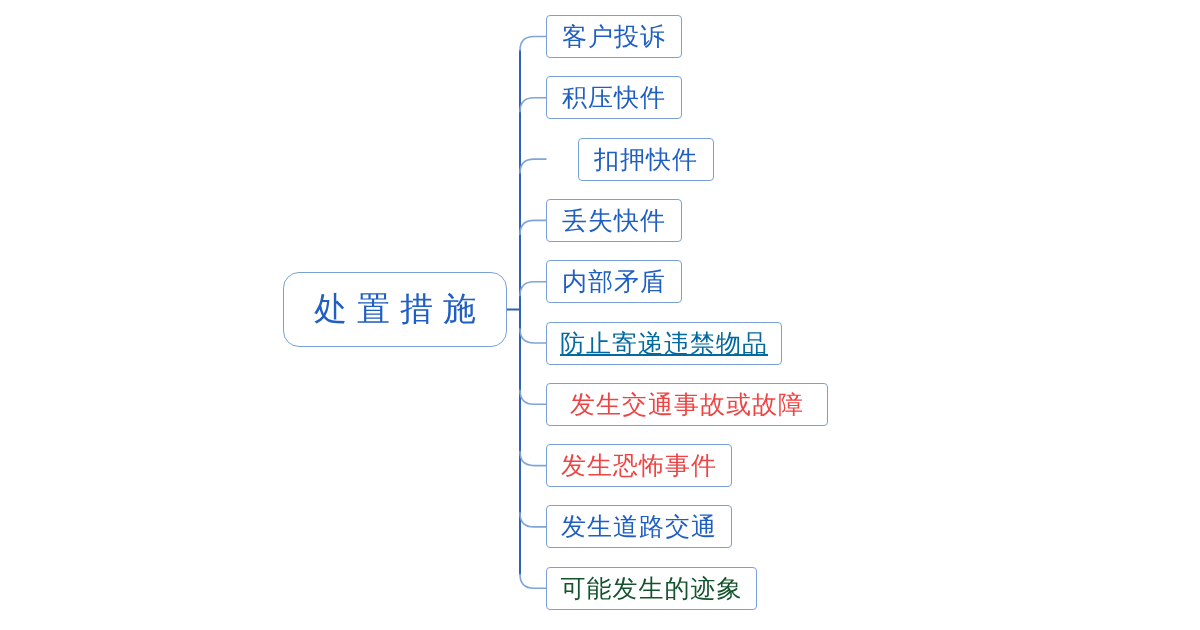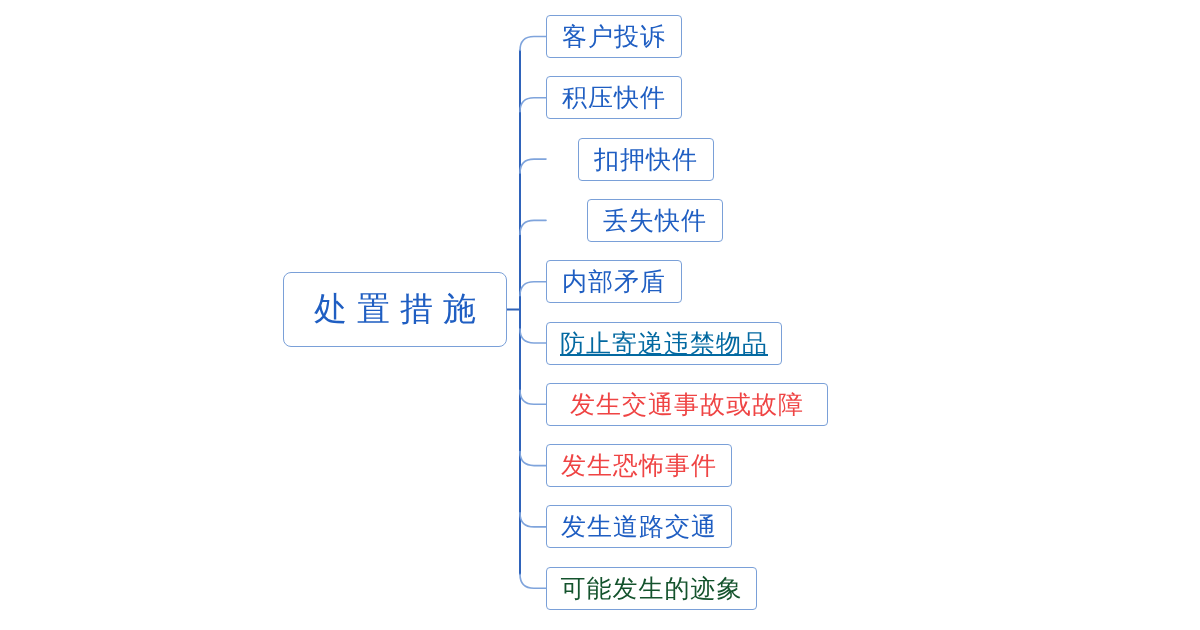--- a/index.html
+++ b/index.html
@@ -16,21 +16,21 @@
     position:absolute;
     box-sizing:border-box;
     display:flex;
     align-items:center;
     justify-content:center;
     background:#ffffff;
     white-space:nowrap;
   }
   .root-node{
     border:1.5px solid #7aa0d8;
-    border-radius:8px;
+    border-radius:16px;
     font-size:33px;
     letter-spacing:10px;
     text-indent:10px;
   }
   .branch-node{
     border:1.5px solid #7aa0d8;
     border-radius:4px;
     font-size:25px;
     letter-spacing:1px;
   }
@@ -60,21 +60,21 @@
 
 <div class="branch-node node" style="left: 546px; top: 15px; width: 136px; height: 43px; border-color: rgb(122, 160, 216); color: rgb(31, 94, 194);">
       <span>客户投诉</span>
     </div>
     <div class="branch-node node" style="left: 546px; top: 76.3px; width: 136px; height: 43px; border-color: rgb(122, 160, 216); color: rgb(31, 94, 194); justify-content: center;">
       <span>积压快件</span>
     </div>
     <div class="branch-node node" style="left: 546px; top: 137.6px; width: 136px; height: 43px; border-color: rgb(122, 160, 216); color: rgb(31, 94, 194); margin-left: 32px;">
       <span>扣押快件</span>
     </div>
-    <div class="branch-node node" style="left: 546px; top: 198.9px; width: 136px; height: 43px; border-color: rgb(122, 160, 216); color: rgb(31, 94, 194); margin-left: 41px;">
+    <div class="branch-node node" style="left: 546px; top: 198.9px; width: 136px; height: 43px; border-color: rgb(122, 160, 216); color: rgb(31, 94, 194);">
       <span>丢失快件</span>
     </div>
     <div class="branch-node node" style="left: 546px; top: 260.2px; width: 136px; height: 43px; border-color: rgb(122, 160, 216); color: rgb(31, 94, 194); align-items: center;">
       <span>内部矛盾</span>
     </div>
     <div class="branch-node node" style="left: 546px; top: 321.5px; width: 236px; height: 43px; border-color: rgb(122, 160, 216); color: #0369a1; text-decoration: underline;">
       <span>防止寄递违禁物品</span>
     </div>
     <div class="branch-node node" style="left: 546px; top: 382.8px; width: 282px; height: 43px; border-color: rgb(122, 160, 216); color: #ef4444;">
       <span>发生交通事故或故障</span>

